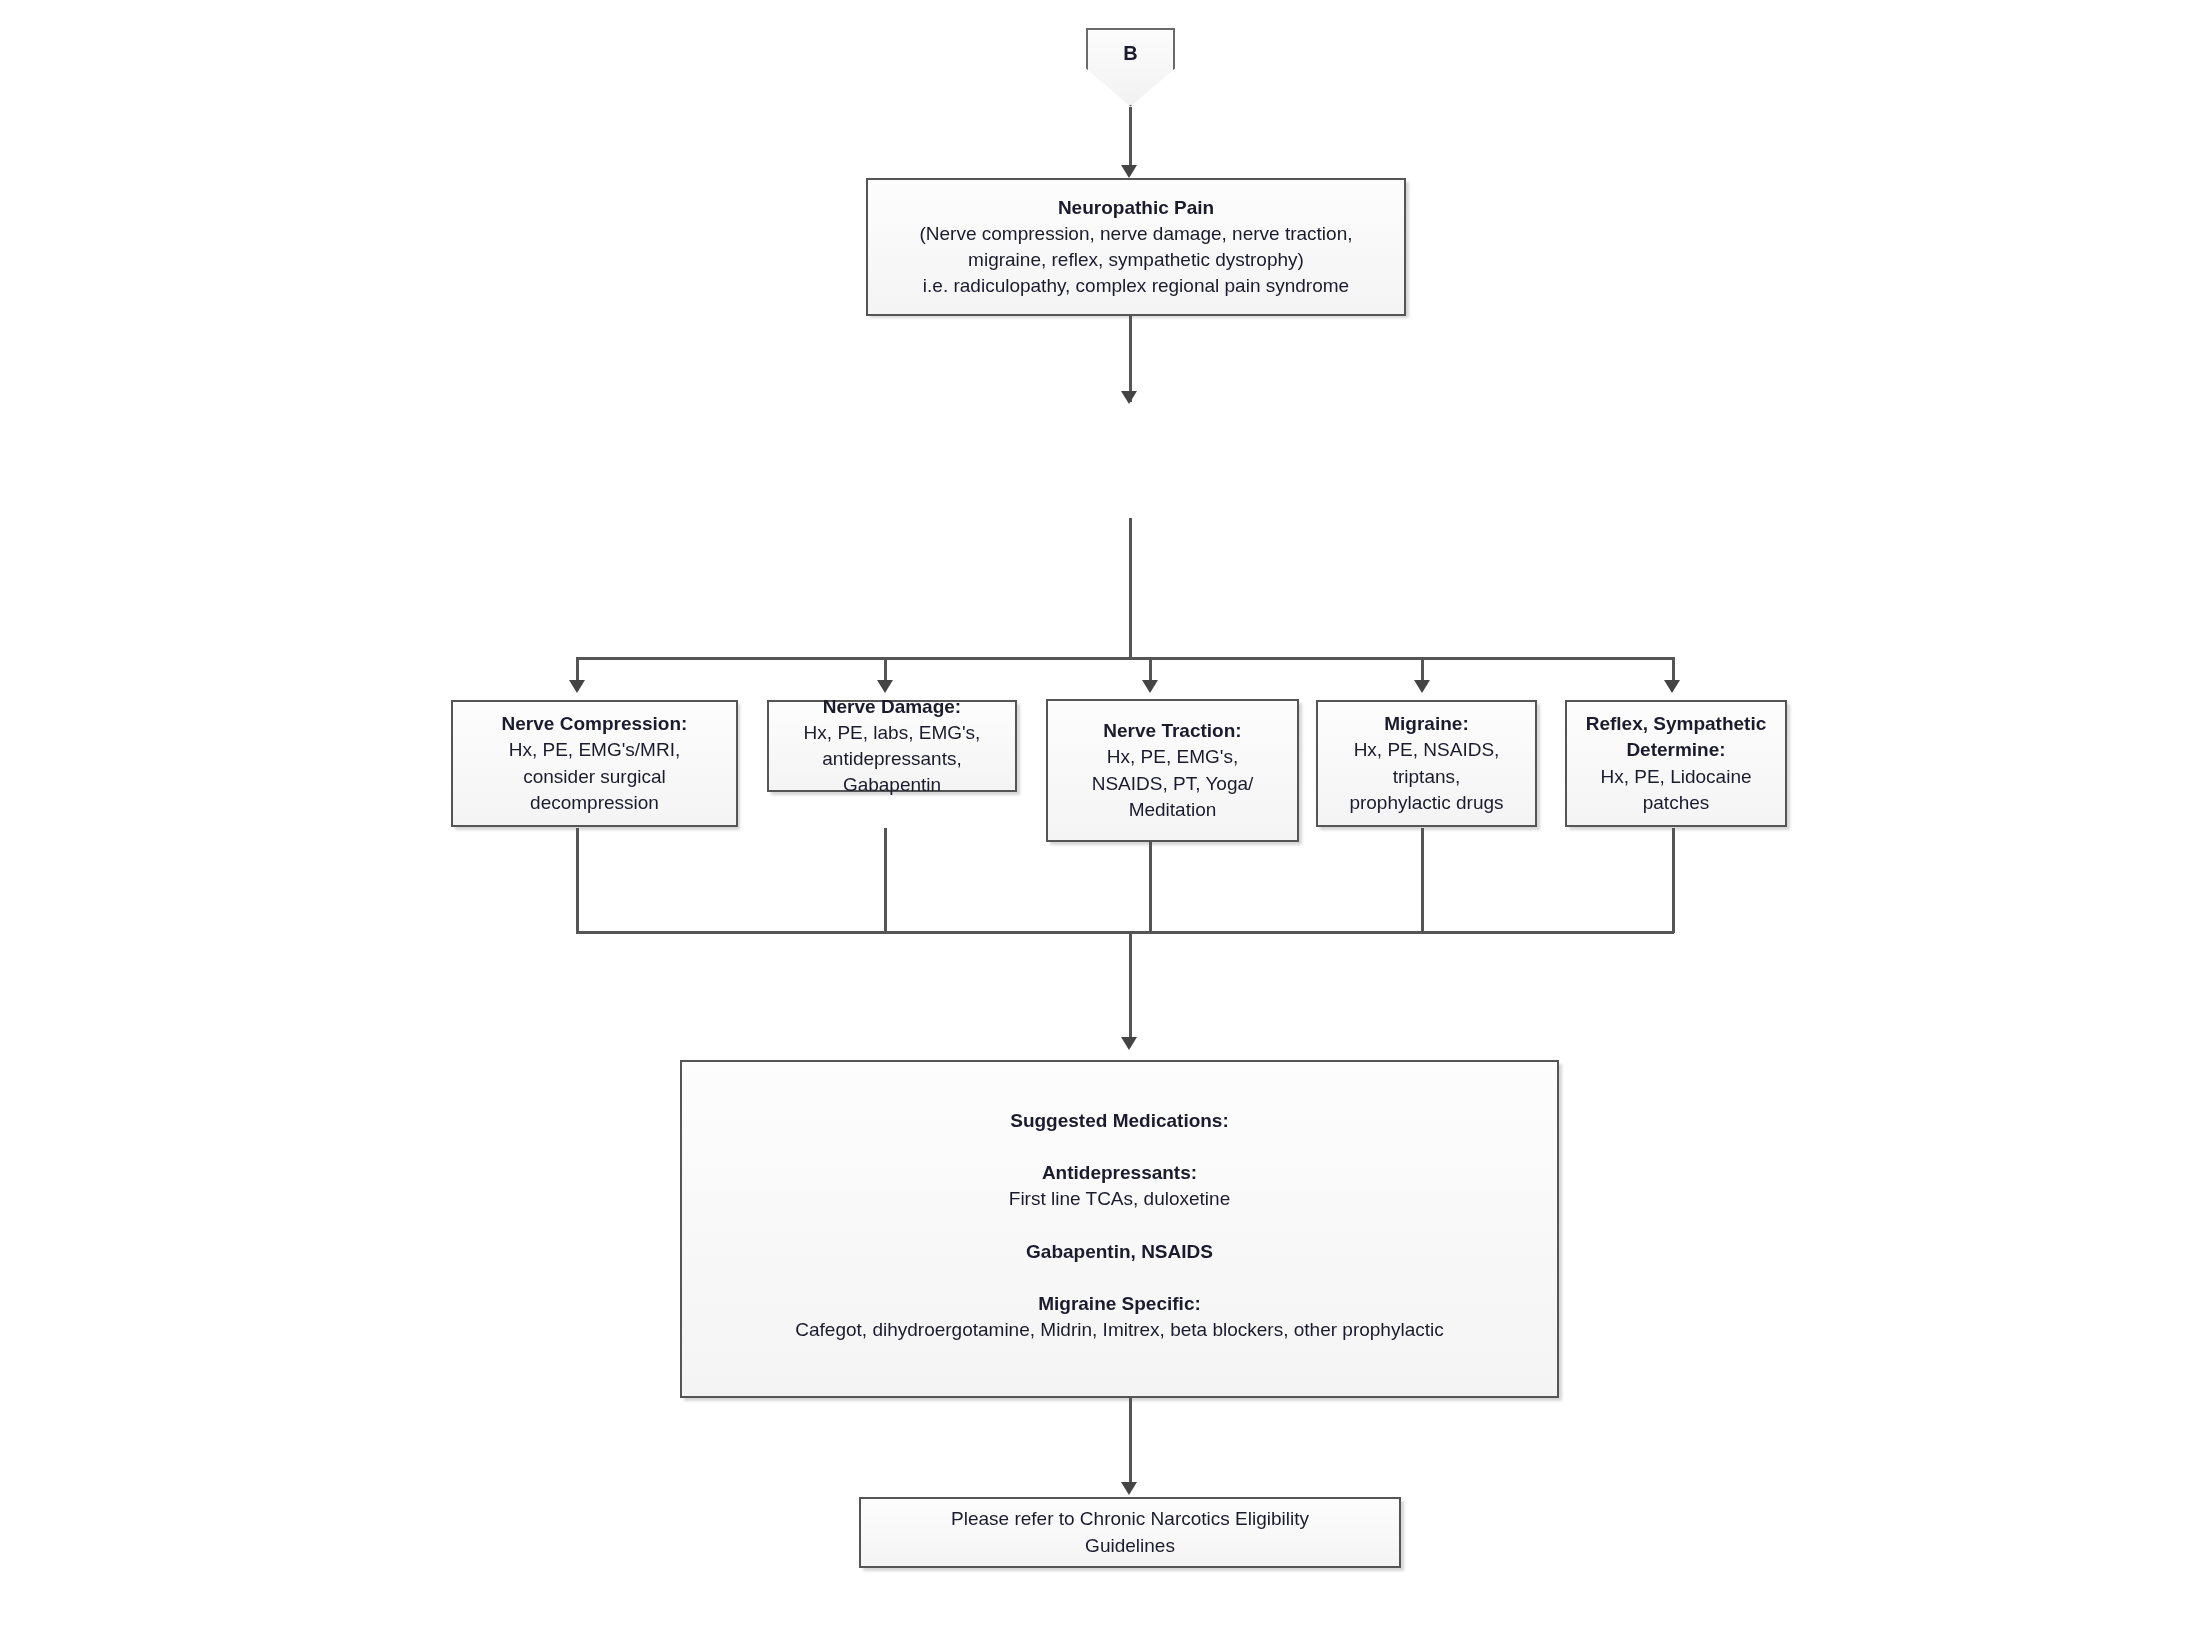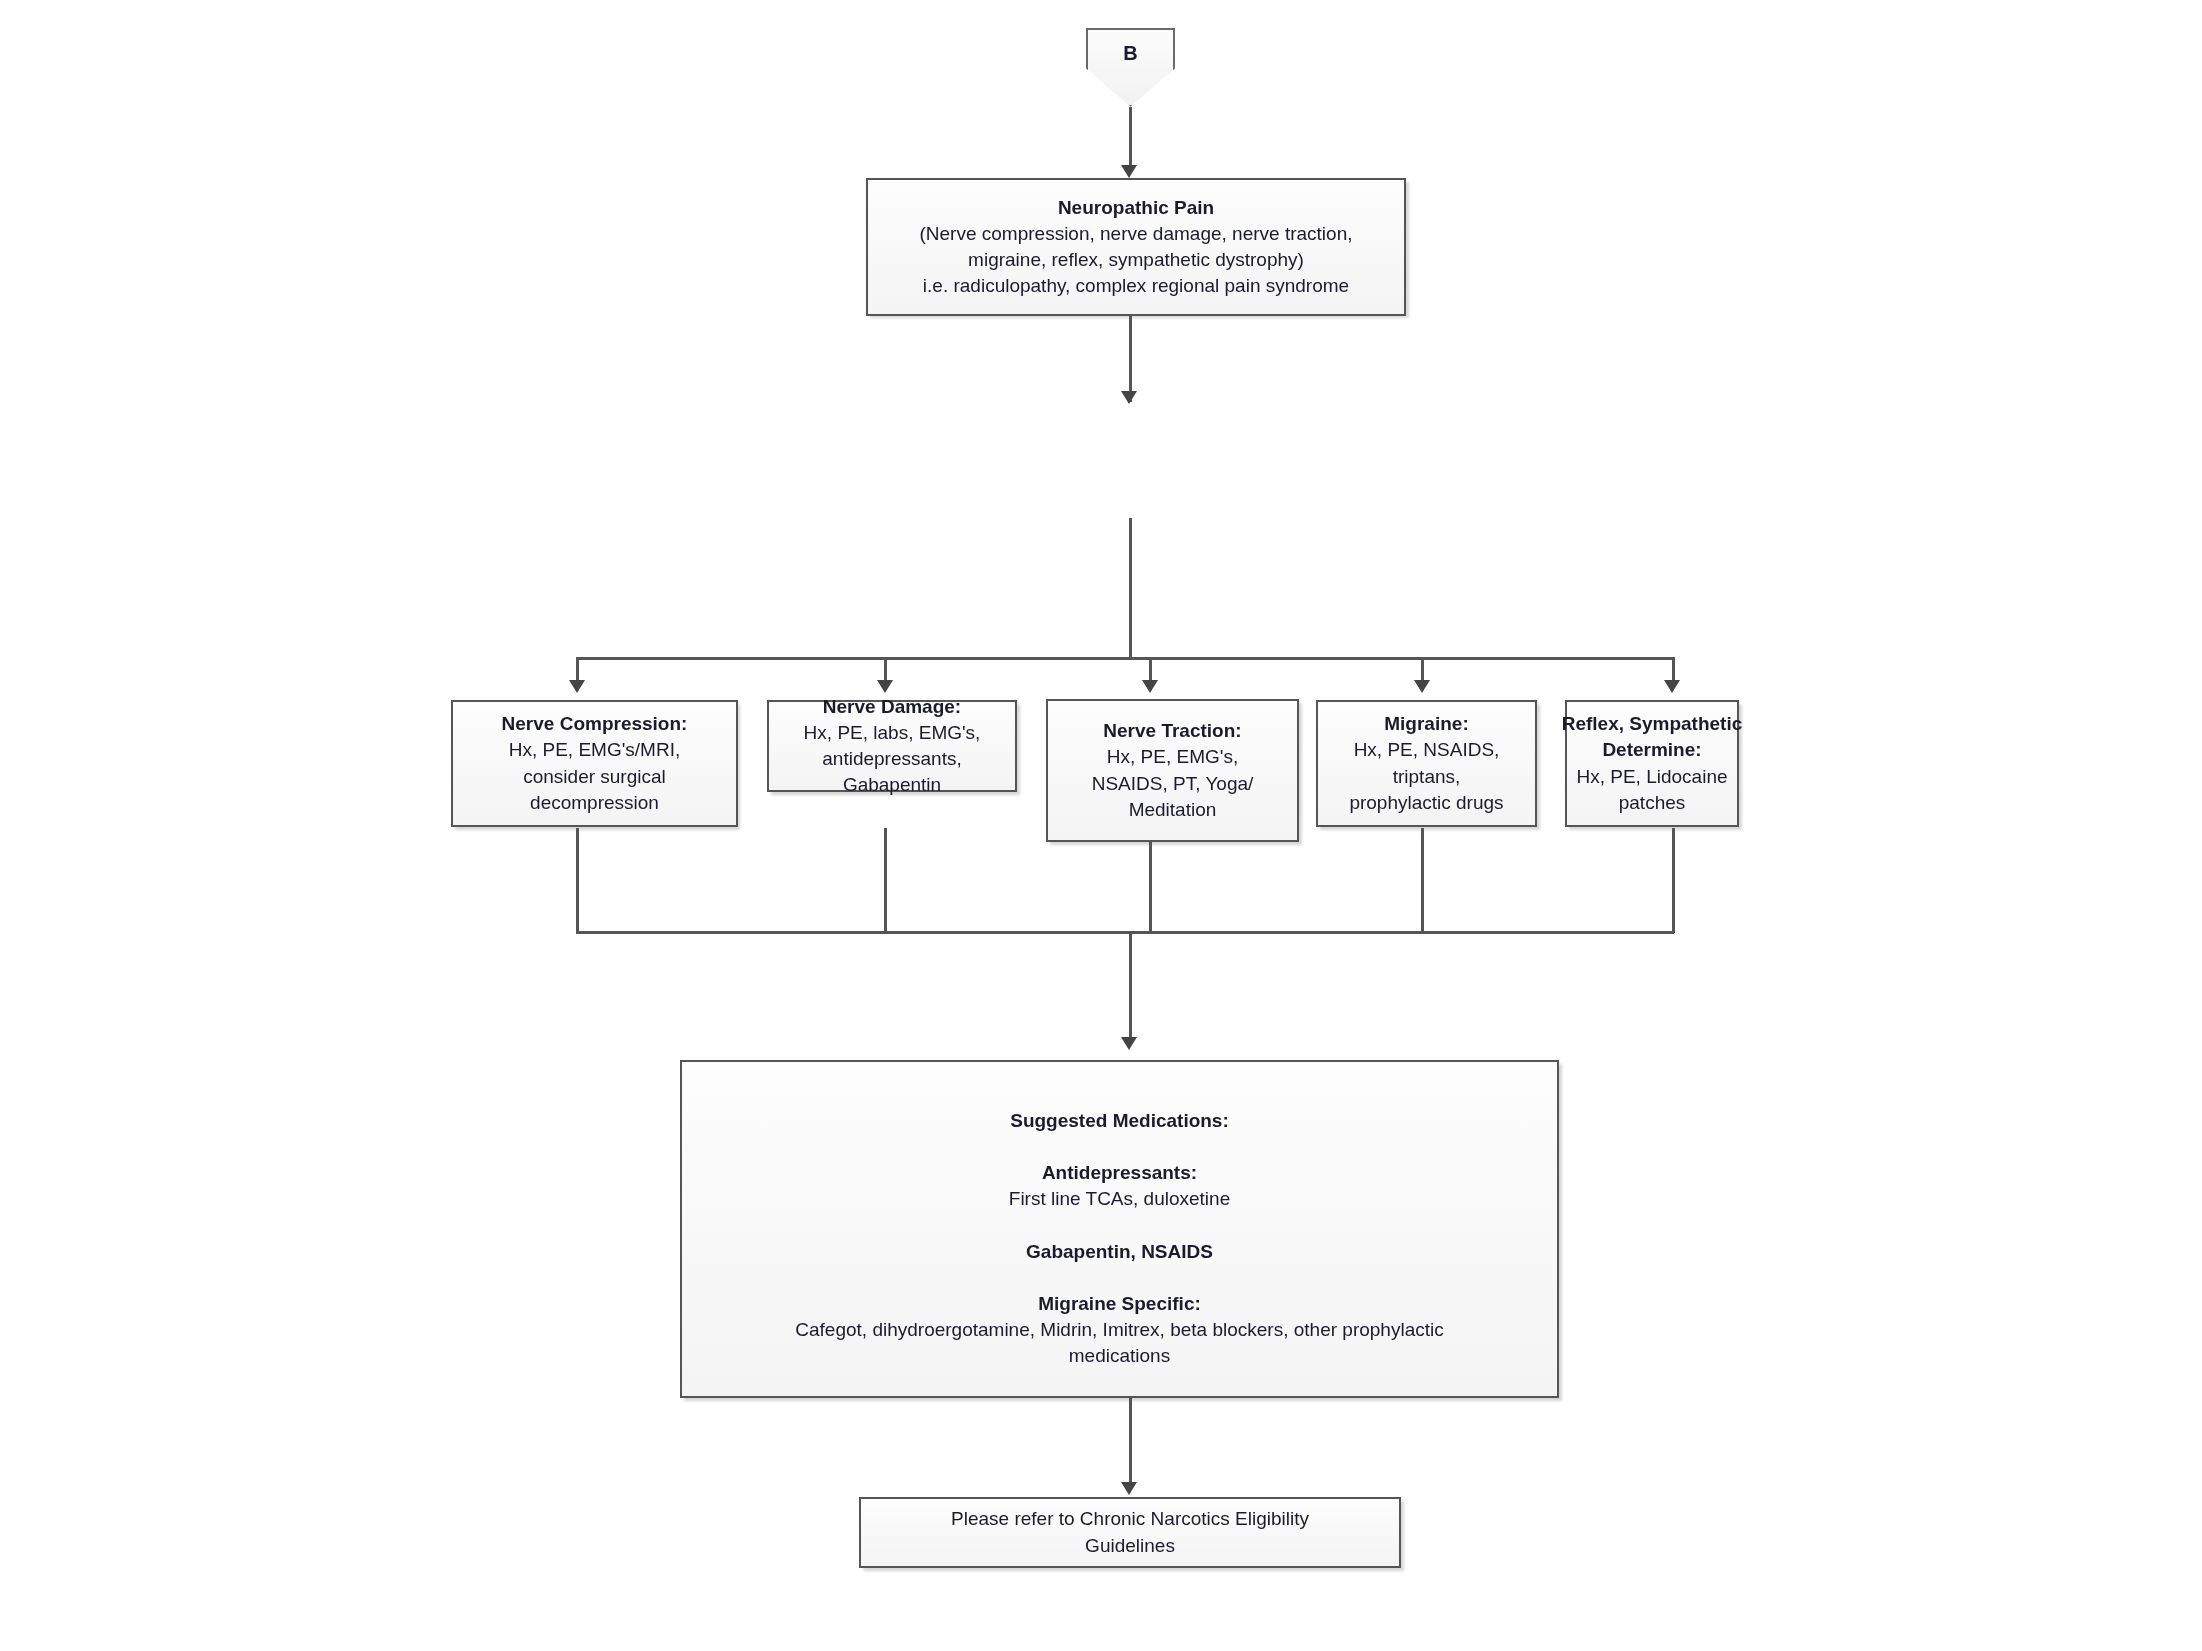--- a/index.html
+++ b/index.html
@@ -176,21 +176,21 @@
     <div class="ln">Meditation</div>
   </div>
 
   <div class="node" style="left:1310px; top:700px; width:221px; height:127px;">
     <div class="ttl ln">Migraine:</div>
     <div class="ln">Hx, PE, NSAIDS,</div>
     <div class="ln">triptans,</div>
     <div class="ln">prophylactic drugs</div>
   </div>
 
-  <div class="node" style="left:1559px; top:700px; width:174px; height:127px;">
+  <div class="node" style="left:1559px; top:700px; width:222px; height:127px;">
     <div class="ttl ln">Reflex, Sympathetic</div>
     <div class="ttl ln">Determine:</div>
     <div class="ln">Hx, PE, Lidocaine</div>
     <div class="ln">patches</div>
   </div>
 
   <div class="vline" style="left:576px; top:828px; height:105px;"></div>
   <div class="vline" style="left:884px; top:828px; height:105px;"></div>
   <div class="vline" style="left:1149px; top:841px; height:91px;"></div>
   <div class="vline" style="left:1421px; top:828px; height:105px;"></div>
@@ -212,21 +212,20 @@
       <div class="ln">First line TCAs, duloxetine</div>
     </div>
 
     <div class="grp">
       <div class="hd ln">Gabapentin, NSAIDS</div>
     </div>
 
     <div class="grp">
       <div class="hd ln">Migraine Specific:</div>
       <div class="ln">Cafegot, dihydroergotamine, Midrin, Imitrex, beta blockers, other prophylactic</div>
-      <div class="ln">medications</div>
     </div>
   </div>
 
   <div class="vline" style="left:1129px; top:1398px; height:91px;"></div>
   <div class="arrow" style="left:1121px; top:1482px;"></div>
 
   <div class="node" style="left:853px; top:1497px; width:542px; height:71px;">
     <div class="ln">Please refer to Chronic Narcotics Eligibility</div>
     <div class="ln">Guidelines</div>
   </div>

